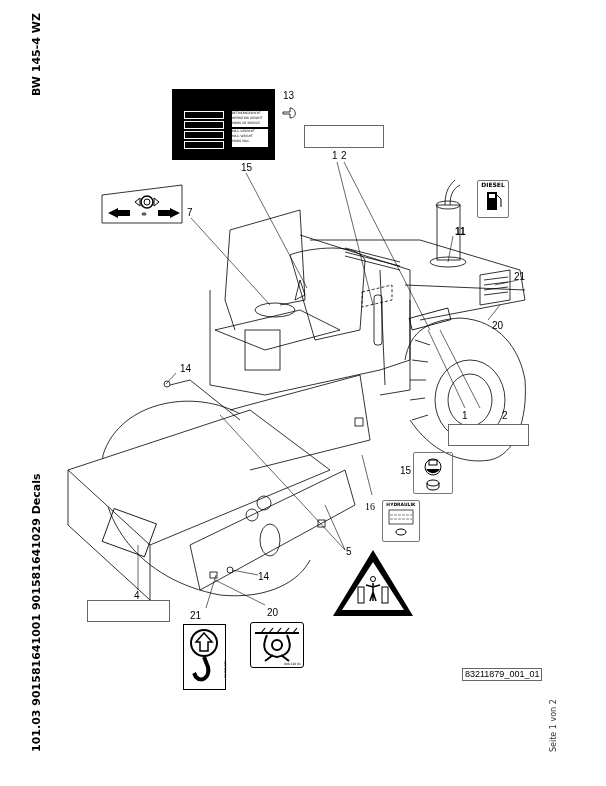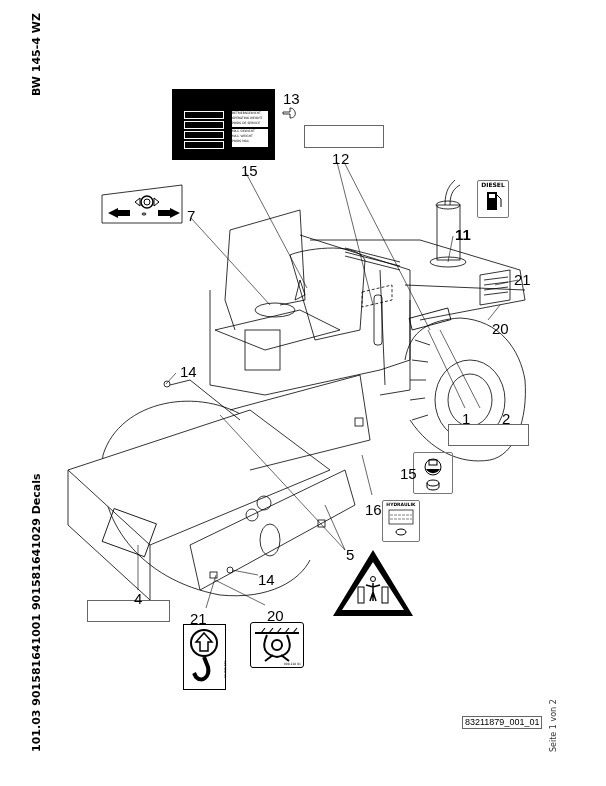--- a/index.html
+++ b/index.html
@@ -1,30 +1,30 @@
 <!DOCTYPE html>
 <html><head>
 <meta charset="utf-8">
 <style>
   html,body{margin:0;padding:0;background:#fff;}
   body{width:606px;height:786px;position:relative;overflow:hidden;font-family:"DejaVu Sans",sans-serif;color:#000;}
   .vtext{position:absolute;transform-origin:left top;transform:rotate(-90deg);white-space:nowrap;font-weight:bold;font-size:11px;}
   .vsmall{position:absolute;transform-origin:left top;transform:rotate(-90deg);white-space:nowrap;font-size:8px;color:#333;}
-  .callout{position:absolute;font-family:"Liberation Sans",sans-serif;font-size:15px;line-height:1;}
+  .callout{position:absolute;font-family:"Liberation Sans",sans-serif;font-size:10px;line-height:1;}
   .blank{position:absolute;border:1px solid #666;background:#fff;}
   .docid{position:absolute;border:1px solid #666;font-family:"Liberation Sans",sans-serif;font-size:9px;padding:0 2px;line-height:11px;}
   svg.art{position:absolute;left:0;top:0;}
 </style>
 </head>
 <body>
 
 <div class="vtext" style="left:30px;top:96px;">BW 145-4 WZ</div>
 <div class="vtext" style="left:30px;top:752px;">101.03 901581641001 901581641029 Decals</div>
 <div class="vsmall" style="left:549px;top:752px;">Seite 1 von 2</div>
-<div class="docid" style="left:462px;top:716px;">83211879_001_01</div>
+<div class="docid" style="left:462px;top:668px;">83211879_001_01</div>
 
 <svg class="art" width="606" height="786" viewBox="0 0 606 786" fill="none" stroke="#000" stroke-width="0.8">
 
   <g>
     <path d="M103 455 C120 400 200 385 250 420"></path>
     <path d="M103 455 C95 520 140 580 220 595 C270 600 300 580 310 560"></path>
     <path d="M68 470 L250 410 L330 470 L150 545 Z" fill="#fff"></path>
     <path d="M68 470 L68 525 L150 600"></path>
     <path d="M150 545 L150 600"></path>
     <rect x="107" y="515" width="45" height="35" transform="rotate(20 129 532)"></rect>
@@ -202,18 +202,18 @@
 <div class="callout" style="left:341px;top:151px;">2</div>
 <div class="callout" style="left:241px;top:163px;">15</div>
 <div class="callout" style="left:187px;top:208px;">7</div>
 <div class="callout" style="left:455px;top:227px;font-weight:bold;">11</div>
 <div class="callout" style="left:514px;top:272px;">21</div>
 <div class="callout" style="left:492px;top:321px;">20</div>
 <div class="callout" style="left:180px;top:364px;">14</div>
 <div class="callout" style="left:462px;top:411px;">1</div>
 <div class="callout" style="left:502px;top:411px;">2</div>
 <div class="callout" style="left:400px;top:466px;">15</div>
-<div class="callout" style="left:365px;top:502px;">16</div>
+<div class="callout" style="left:365px;top:502px;font-family:Liberation Serif, serif;">16</div>
 <div class="callout" style="left:346px;top:547px;">5</div>
 <div class="callout" style="left:134px;top:591px;">4</div>
 <div class="callout" style="left:258px;top:572px;">14</div>
 <div class="callout" style="left:190px;top:611px;">21</div>
 <div class="callout" style="left:267px;top:608px;">20</div>
 
 </body></html>

